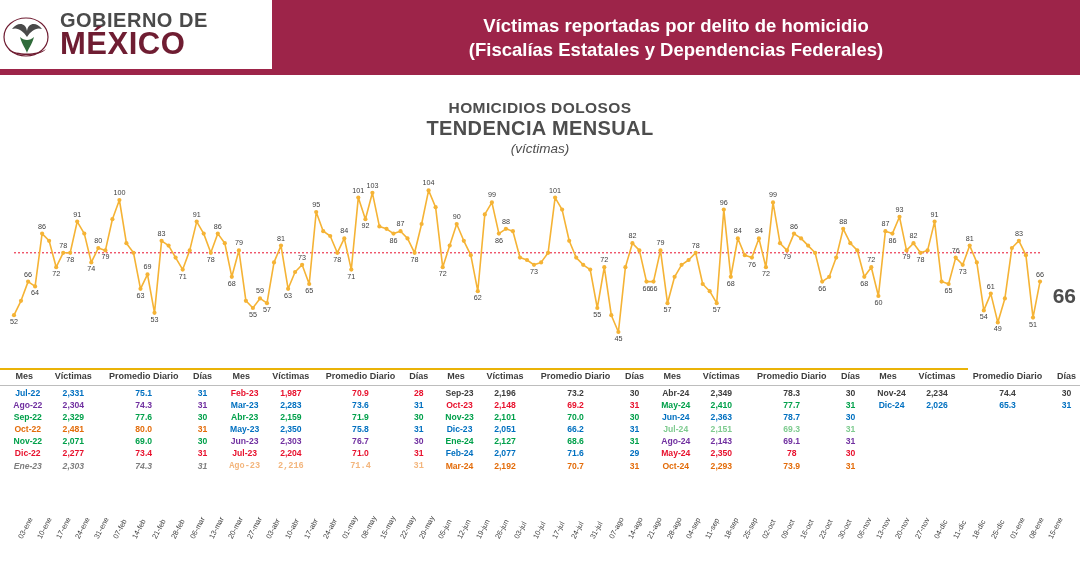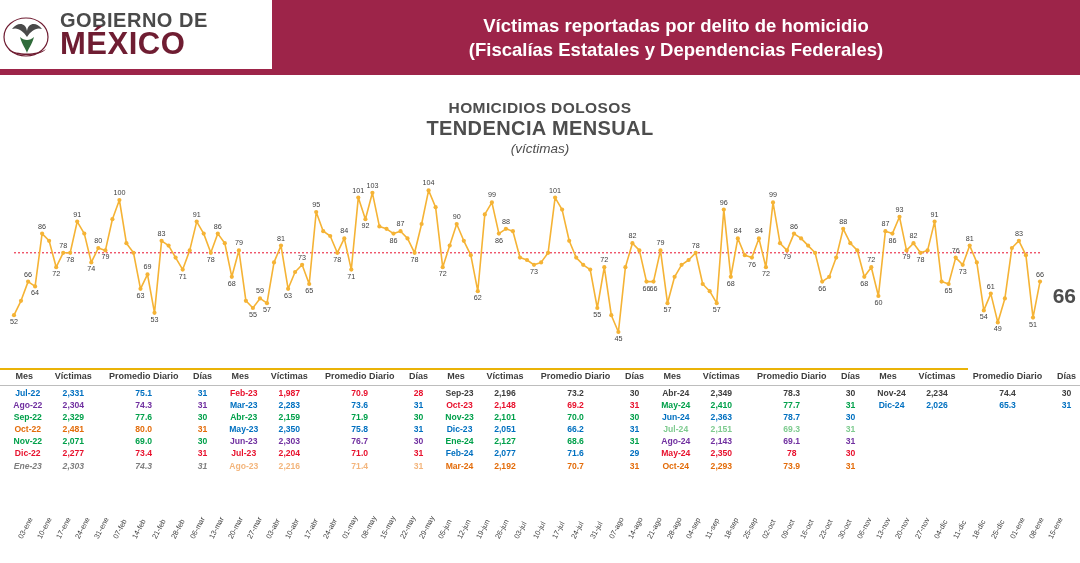--- a/index.html
+++ b/index.html
@@ -59,21 +59,21 @@
   table.t td { text-align:center; padding:1.1px 1px; font-weight:bold; white-space:nowrap; }
   table.t td.mes { text-align:center; padding-left:8px;margin-top:14px; }
   .c-purple { color:#7030a0; }
   .c-orange { color:#e36c0a; }
   .c-green  { color:#00a04a; }
   .c-red    { color:#e8112d; }
   .c-gray   { color:#7f7f7f;font-style:italic; }
   .c-blue   { color:#0070c0; }
   .c-dark   { color:#3d3d3d; }
   .c-lgreen { color:#7ecb8f; }
-  .c-lorange{ color:#f3b57c; }
+  .c-lorange{ color:#f3b57c;font-family:Liberation Mono, monospace; }
 
   
   .xaxis { position:relative; width:1080px; height:62px; overflow:hidden; }
   .xlab {
     position:absolute; top:0; font-size:7.4px; color:#3d3d3d;
     transform-origin:left top; transform:rotate(-62deg); white-space:nowrap;
   }
 </style>
 </head>
 <body>

